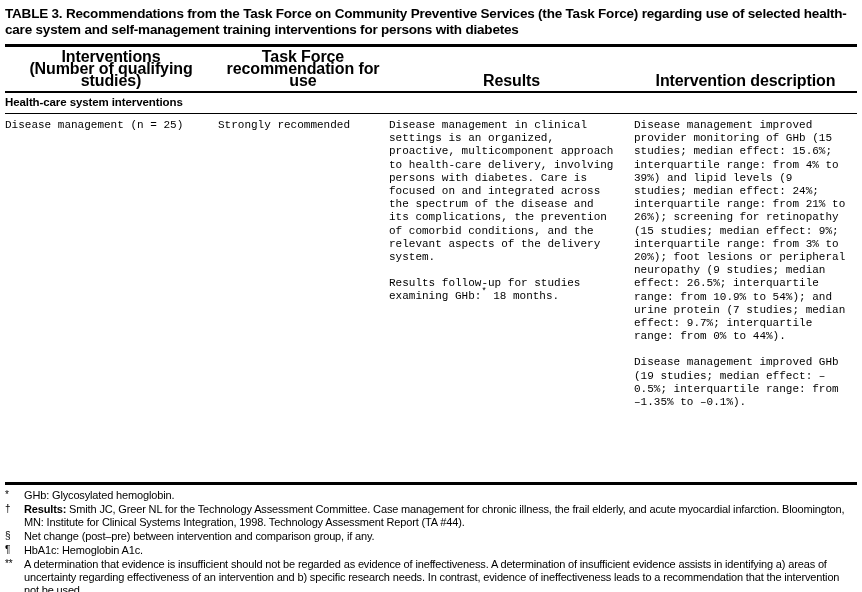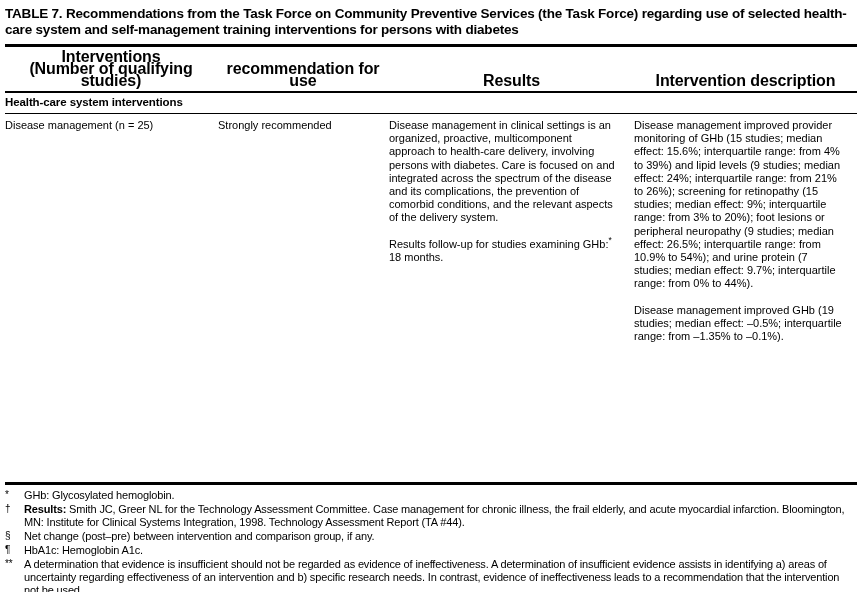--- a/index.html
+++ b/index.html
@@ -55,21 +55,21 @@
     letter-spacing: -0.1px;
     padding: 3px 0 4px 0;
   }
   .body-row {
     padding-top: 5px;
     font-size: 11px;
     line-height: 13.2px;
     min-height: 368px;
     box-sizing: border-box;
   }
-  .cell { box-sizing: border-box; }
+  .cell { box-sizing: border-box; font-family: Liberation Mono, monospace; }
   .cell.c1 { padding-right: 10px; }
   .cell.c2 { padding-left: 1px; padding-right: 10px; }
   .cell.c3 { padding-right: 18px; }
   .cell.c4 { padding-right: 10px; }
   .cell p { margin: 0; }
   .cell p + p { margin-top: 13px; }
   sup.fnref {
     font-size: 8.5px;
     vertical-align: super;
     line-height: 0;
@@ -90,30 +90,31 @@
     line-height: 12px;
     padding-top: 0px;
   }
   .fn-text b { font-weight: bold; }
 </style>
 </head>
 <body>
 
 <div class="page">
 
-  <div class="title">TABLE 7. Recommendations from the Task Force on Community Preventive Services (the Task Force) regarding use of selected health-care system and self-management training interventions for persons with diabetes</div>
+  <div class="title">TABLE 3. Recommendations from the Task Force on Community Preventive Services (the Task Force) regarding use of selected health-care system and self-management training interventions for persons with diabetes</div>
 
   <div class="rule rule-thick top-rule"></div>
 
   <div class="grid4 header-row">
     <div class="hcell">
       <div>Interventions</div>
       <div>(Number of qualifying studies)</div>
     </div>
     <div class="hcell">
+      <div>Task Force</div>
       <div>recommendation for use</div>
     </div>
     <div class="hcell">
       <div>Results</div>
     </div>
     <div class="hcell">
       <div>Intervention description</div>
     </div>
   </div>
 

